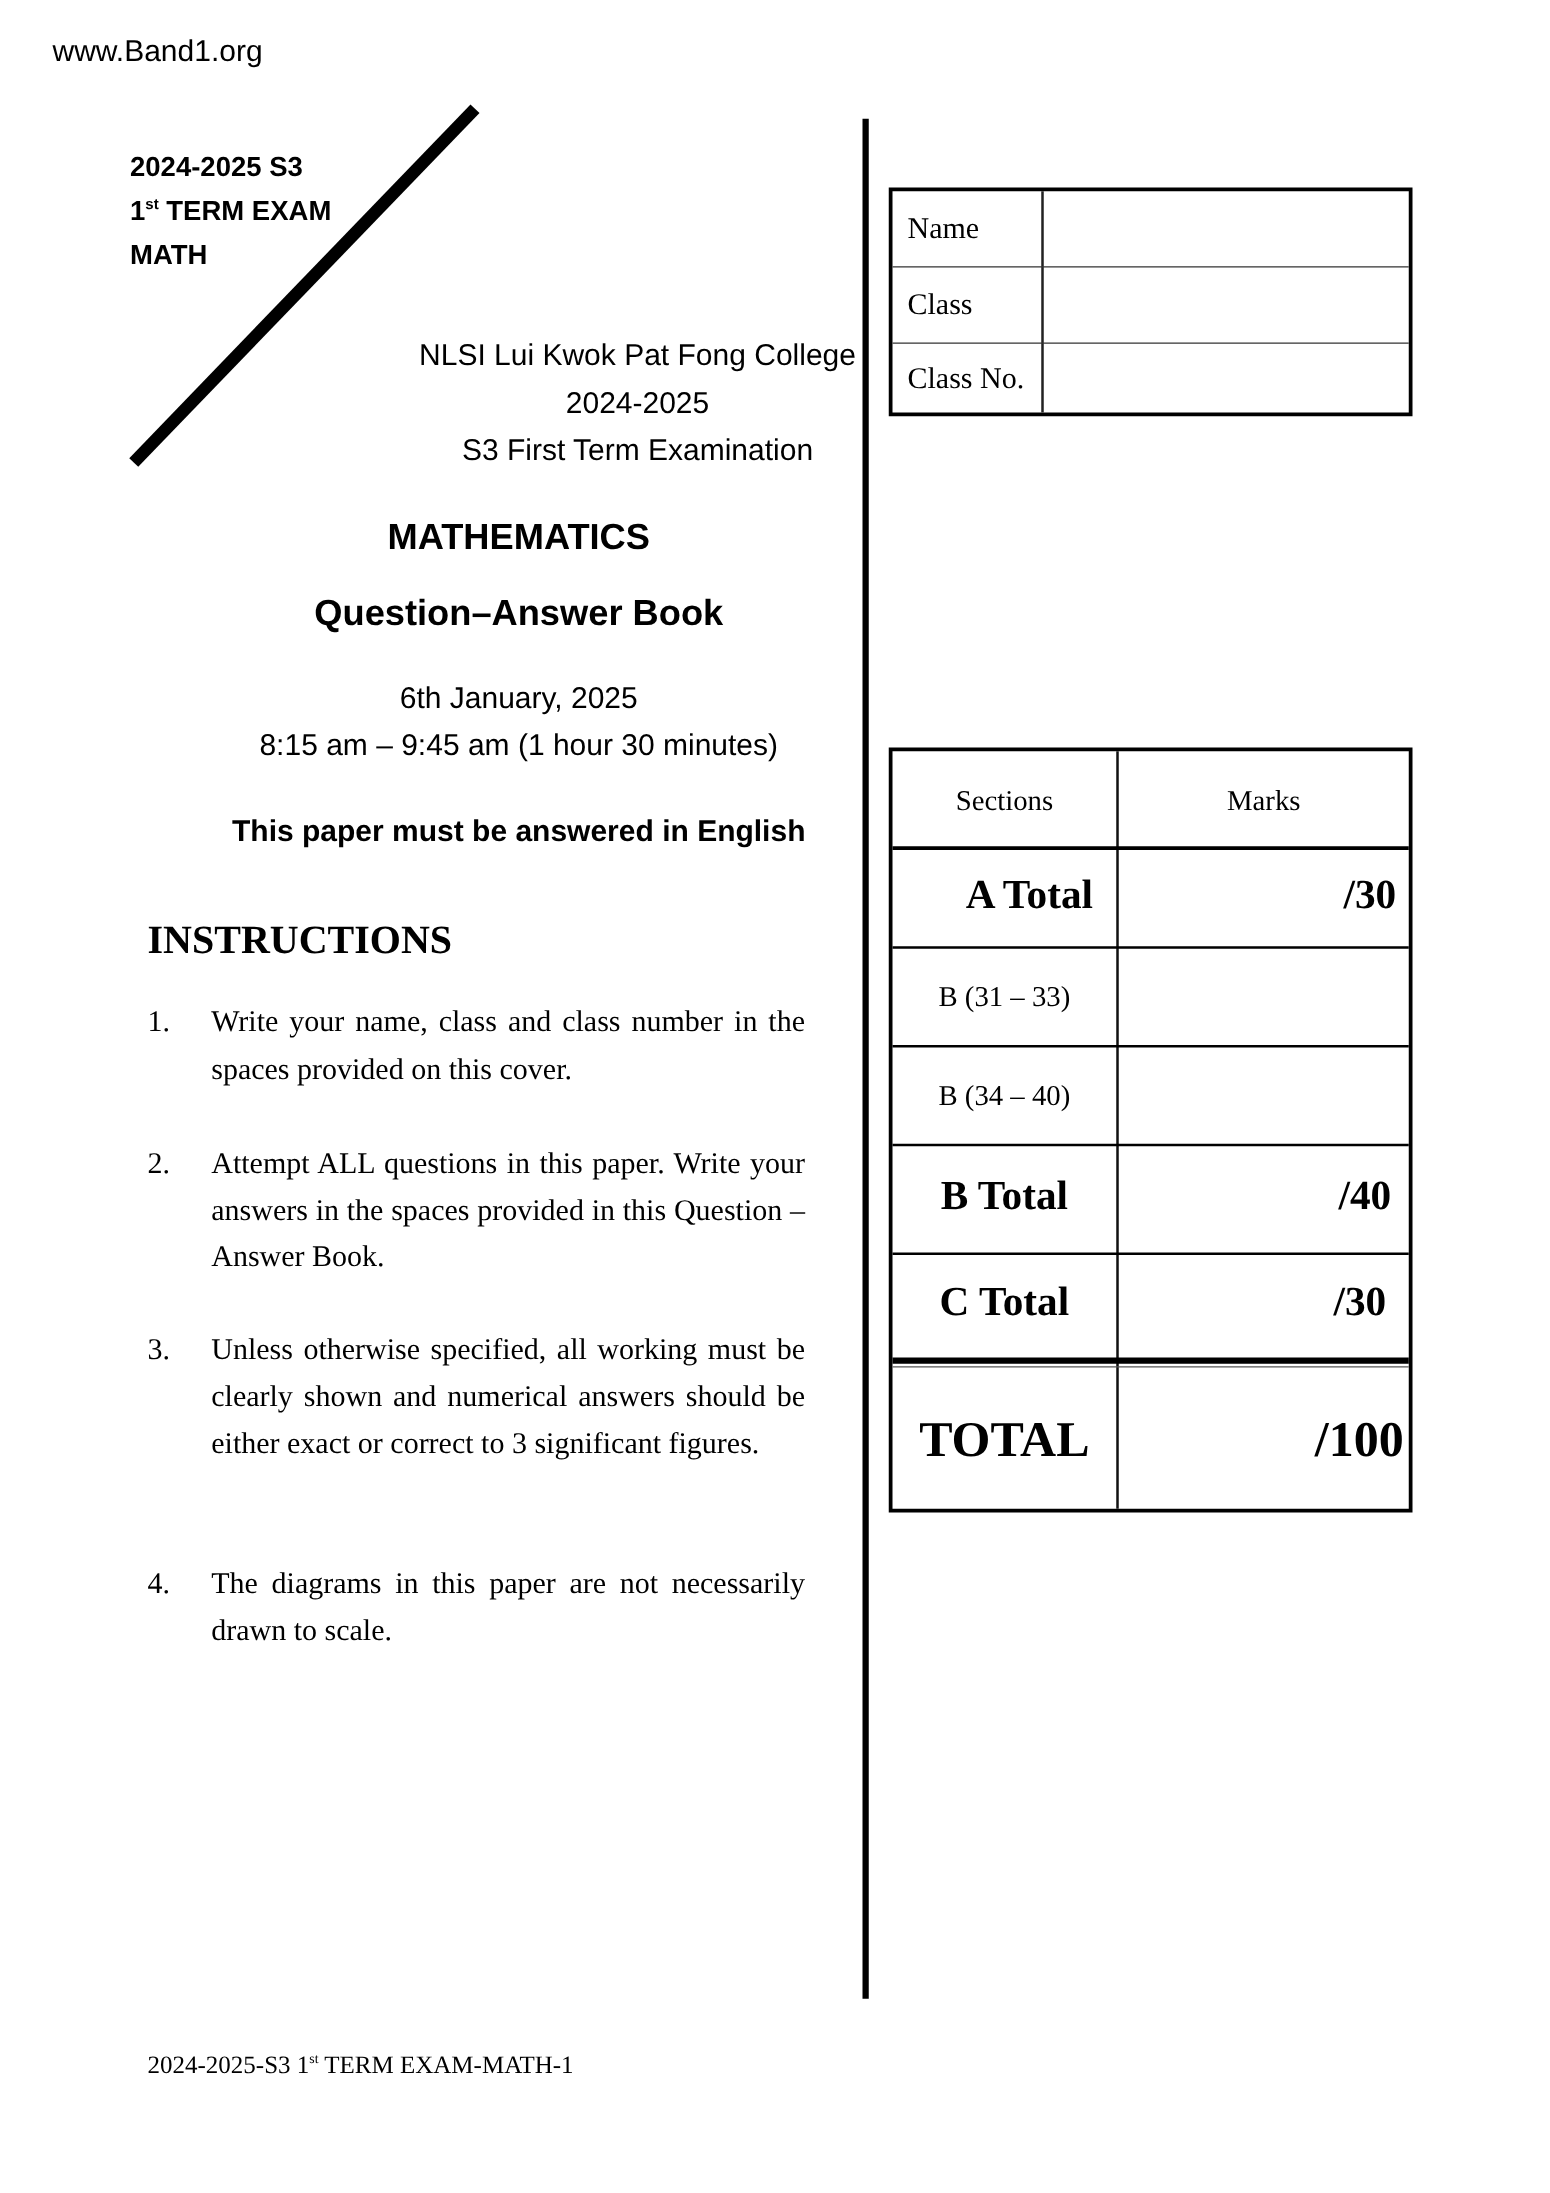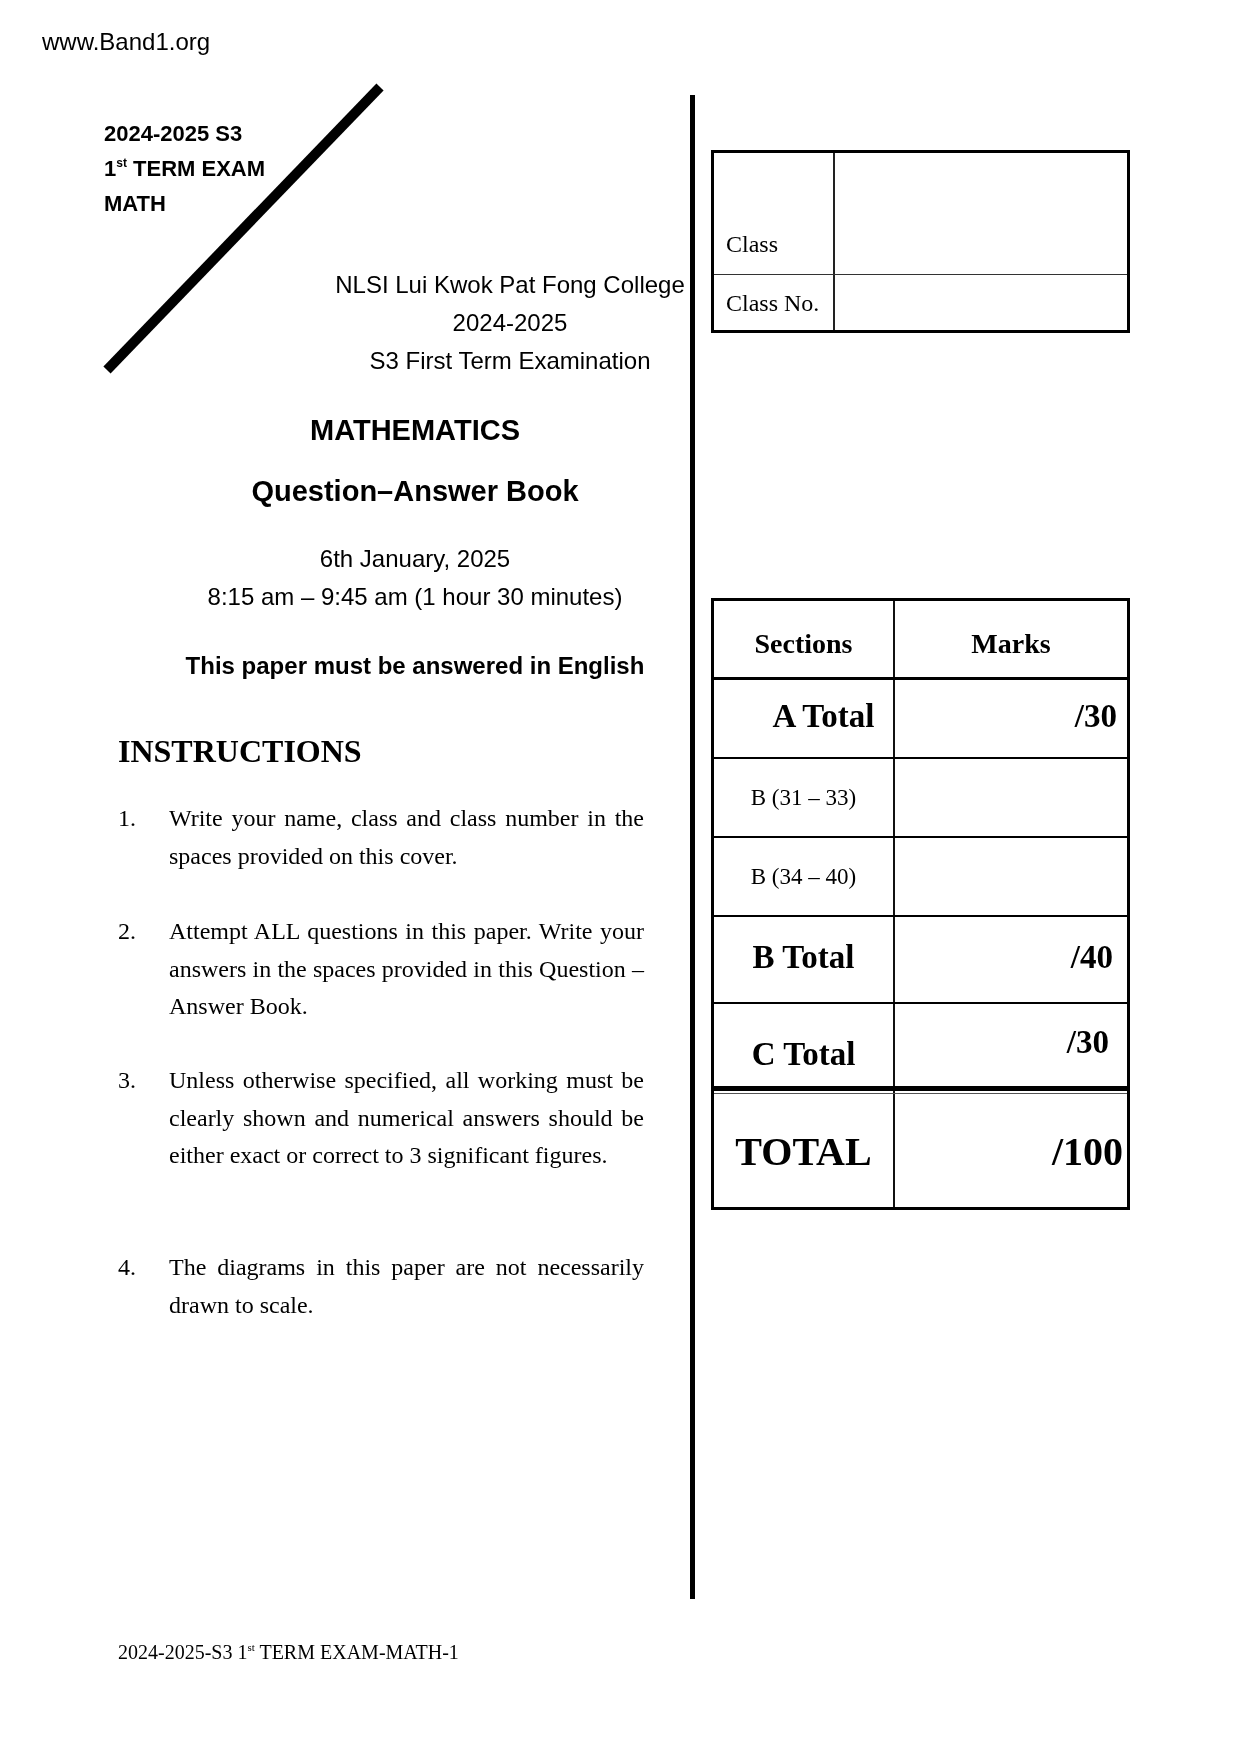--- a/index.html
+++ b/index.html
@@ -37,21 +37,21 @@
   #id-table .lbl { position: absolute; left: 12px; font-size: 24px; }
   #id-table .vline { position: absolute; left: 119px; top: 0; bottom: 0; width: 1.5px; background: #222; }
   #id-table .cell { position: absolute; left: 121px; right: 0; top: 0; bottom: 0; }
 
   
   #marks { left: 711px; top: 598px; width: 419px; height: 612px; border: 3px solid #000; box-sizing: border-box; }
   #marks .r { position: absolute; left: 0; width: 100%; box-sizing: border-box; }
   #marks .vline { position: absolute; left: 179px; top: 0; bottom: 0; width: 2px; background: #111; }
   #marks .sec { position: absolute; left: 0; width: 179px; text-align: center; }
   #marks .mk { position: absolute; left: 181px; right: 0; }
-  #marks .hdr { font-size: 28px; font-weight: bold; }
+  #marks .hdr { font-size: 23px; }
   #marks .big { font-size: 33px; font-weight: bold; }
   #marks .small { font-size: 23px; }
   #marks .huge { font-size: 40px; font-weight: bold; }
   #marks .val { position: absolute; right: 10px; }
   .hl { position: absolute; left: 0; width: 100%; background: #000; }
 
   #footer { left: 118px; top: 1641px; font-size: 20px; }
   #footer sup { font-size: 11px; vertical-align: 8px; line-height: 0; }
 </style>
 </head>
@@ -101,20 +101,24 @@
 </div>
 <div class="abs instr serif" style="top:1249px;">
   <span class="num">4.</span>
   <div class="txt">The diagrams in this paper are not necessarily drawn to scale.</div>
 </div>
 
 <div id="divider" class="abs"></div>
 
 <div id="id-table" class="abs serif">
   <div class="vline"></div>
+  <div class="row" style="top:0;height:61px;">
+    <span class="lbl" style="top:17px;">Name</span>
+    <div class="cell"></div>
+  </div>
   <div class="row" style="top:61px;height:61px;">
     <span class="lbl" style="top:17px;">Class</span>
     <div class="cell"></div>
   </div>
   <div class="row" style="top:122px;height:55px;">
     <span class="lbl" style="top:15px;">Class No.</span>
     <div class="cell"></div>
   </div>
 </div>
 
@@ -153,21 +157,21 @@
 
   <div class="r" style="top:316px;height:85px;">
     <span class="sec big" style="top:22px;">B Total</span>
     <div class="mk" style="top:0;bottom:0;">
         <span class="val big" style="top:22px;right:14px;">/40</span>
       </div>
   </div>
   <div class="hl" style="top:401px;height:2px;"></div>
 
   <div class="r" style="top:403px;height:82px;">
-    <span class="sec big" style="top:20px;margin-top:12px;">C Total</span>
+    <span class="sec big" style="top:20px;">C Total</span>
     <div class="mk" style="top:0;bottom:0;">
         <span class="val big" style="top:20px;right:18px;">/30</span>
       </div>
   </div>
   <div class="hl" style="top:485px;height:5px;"></div>
   <div class="hl" style="top:492px;height:1px;background:#555;"></div>
 
   <div class="r" style="top:493px;height:113px;">
     <span class="sec huge" style="top:34px;">TOTAL</span>
     <div class="mk" style="top:0;bottom:0;">

